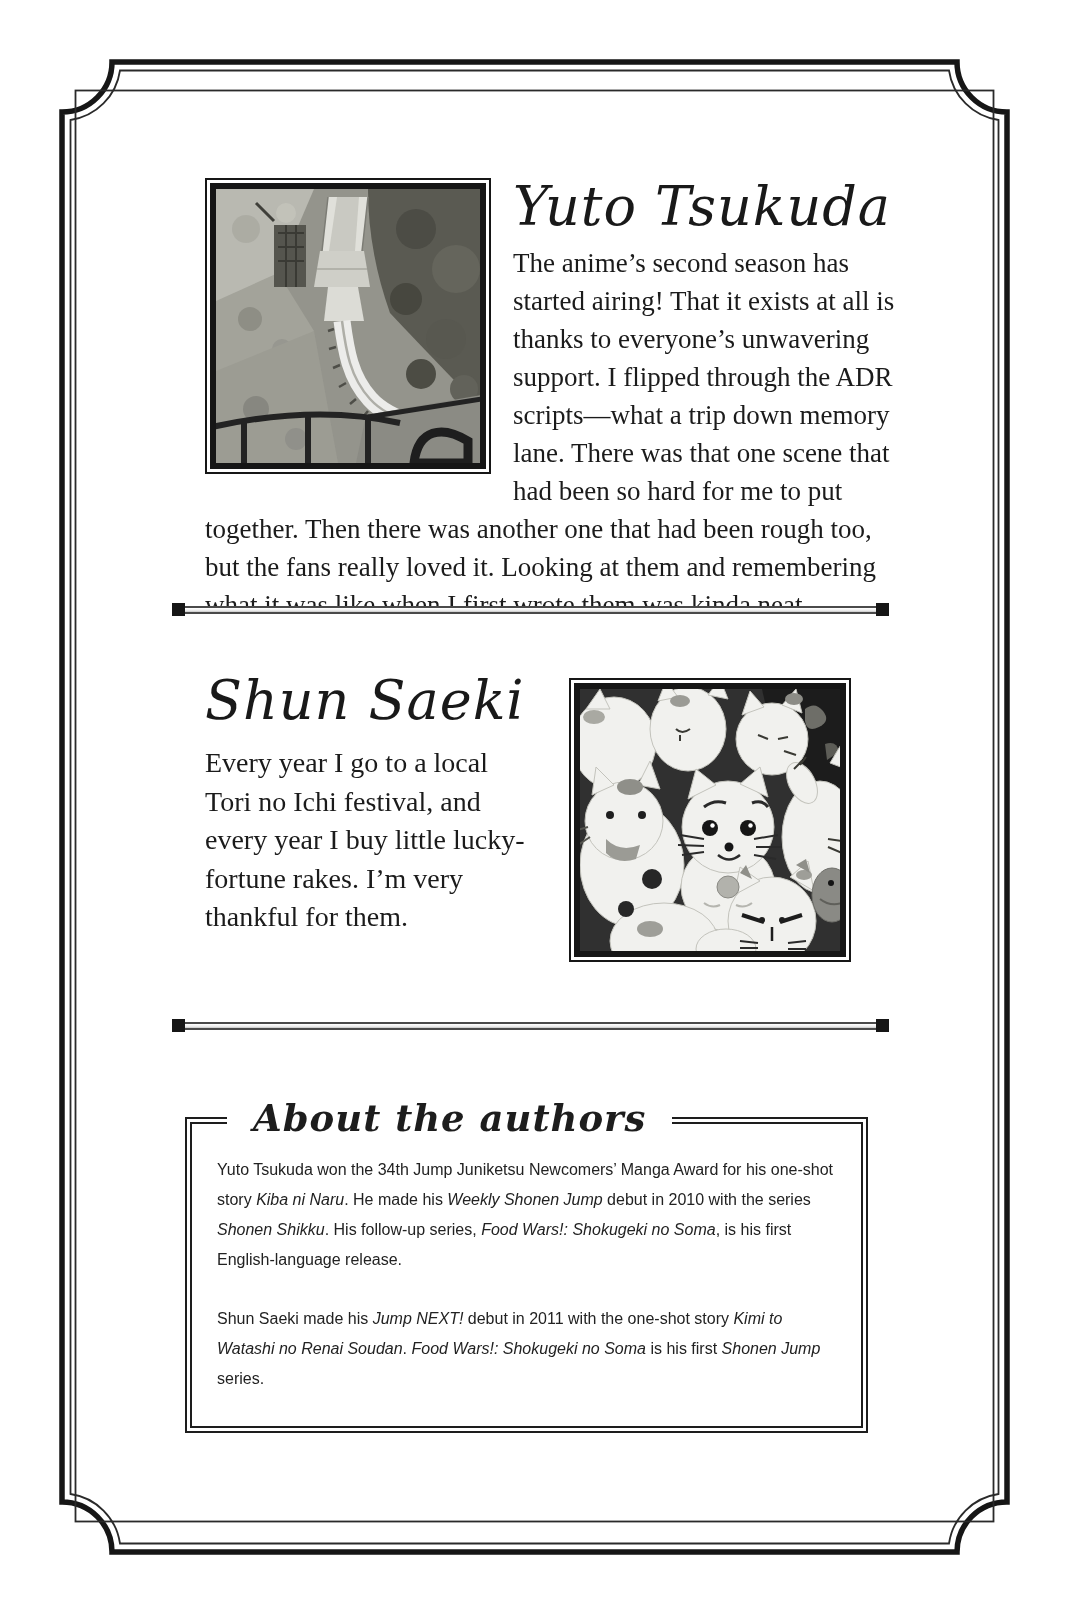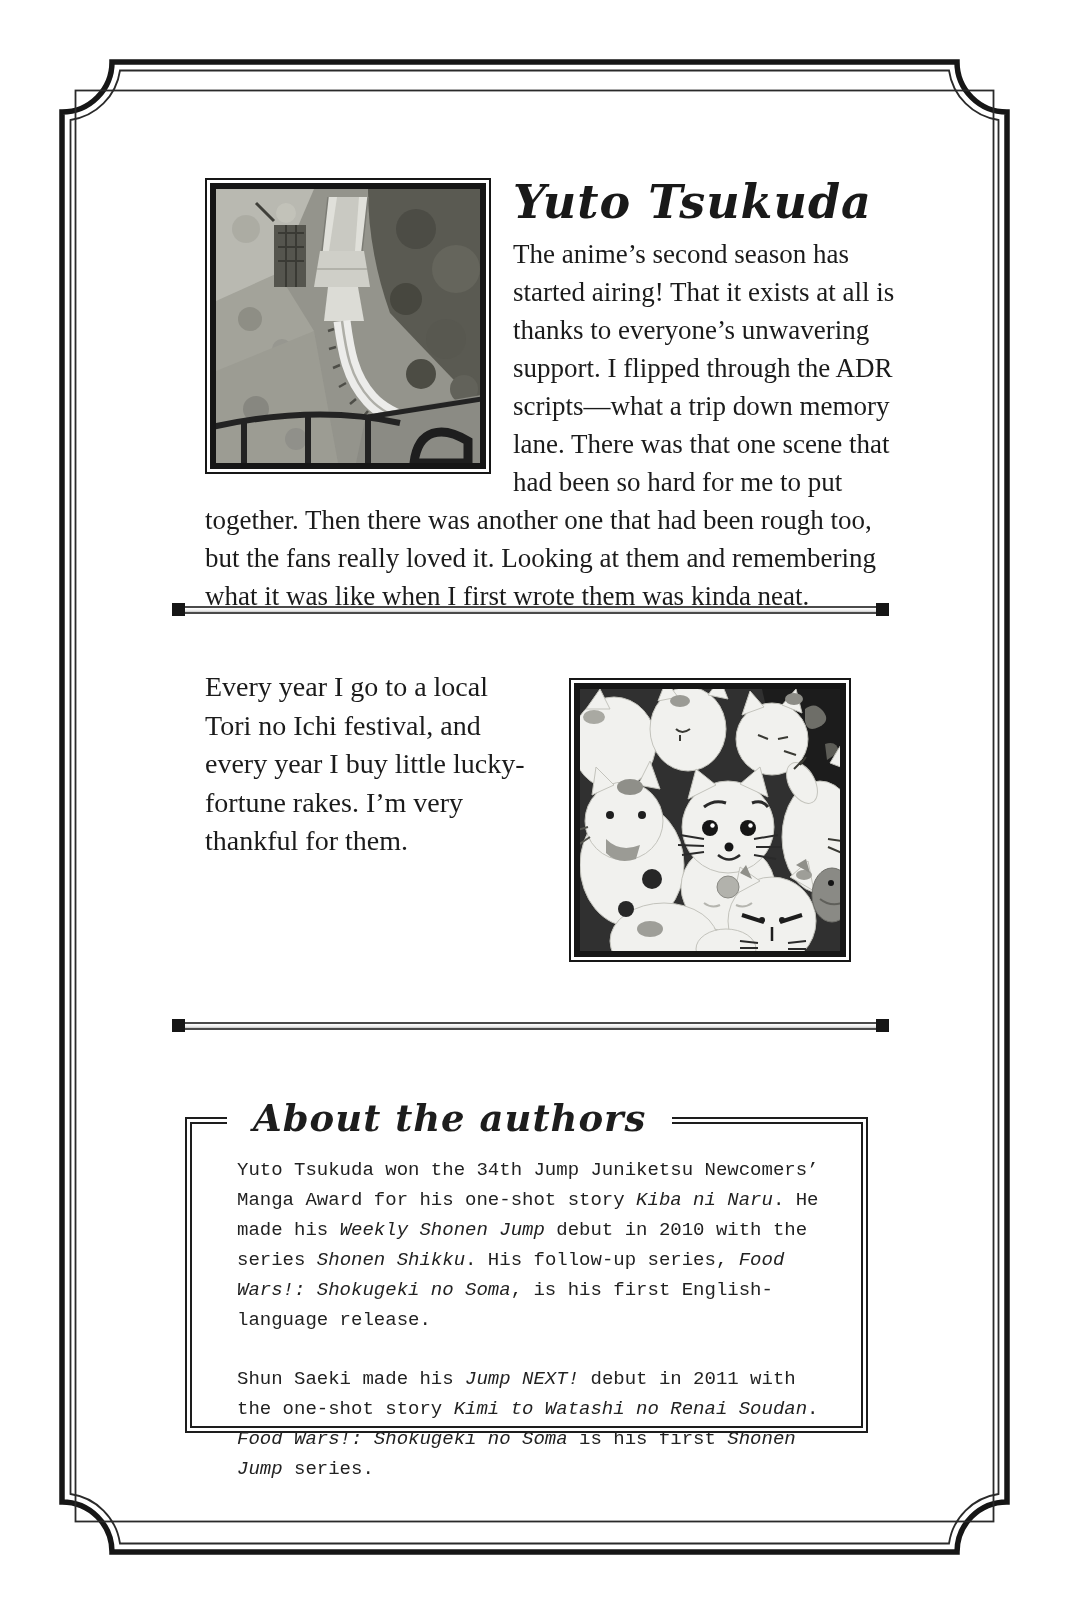--- a/index.html
+++ b/index.html
@@ -17,22 +17,22 @@
   .photo-frame {
     border:2px solid #161616; padding:3px; background:#fff; box-sizing:border-box;
   }
   .photo-inner { border:6px solid #161616; display:block; line-height:0; }
   .photo-inner svg { display:block; }
 
   .photo-tsukuda { float:left; width:286px; height:296px; margin:2px 22px 14px 0; }
   .photo-saeki   { float:right; width:282px; height:284px; margin:10px 0 0 30px; }
 
   .script-name {
-    font-family:"DejaVu Serif", serif; font-style:italic; font-weight:bold;
-    font-size:46px; line-height:1.15; color:#191919; letter-spacing:1px;
+    font-family:"DejaVu Serif", serif; font-style:italic; font-weight:normal;
+    font-size:54px; line-height:1.15; color:#191919; letter-spacing:1px;
     margin:0 0 6px 0;
   }
   .section-2 .script-name { margin:2px 0 12px 0; }
 
   .bio-1 { font-size:27px; line-height:38px; text-align:left; }
   .bio-2 { font-size:28px; line-height:38.5px; }
 
   
   .divider { position:absolute; left:172px; width:717px; height:13px; display:flex; align-items:center; }
   .divider-1 { top:603px; }
@@ -40,36 +40,36 @@
   .divider .end-square { width:13px; height:13px; background:#161616; flex:0 0 auto; }
   .divider .bar {
     flex:1 1 auto; height:4px; margin:0;
     background:linear-gradient(180deg,#ffffff 0%,#ededed 60%,#c6c6c6 100%);
     border-top:2px solid #4a4a4a; border-bottom:2px solid #4a4a4a;
   }
 
   
   .about-box {
     position:absolute; left:185px; top:1117px; width:683px; height:316px;
-    border:2px solid #1d1d1d; box-sizing:border-box; background:#fff;padding-left:20px;
+    border:2px solid #1d1d1d; box-sizing:border-box; background:#fff;
   }
   .about-box::before {
     content:""; position:absolute; left:3px; top:3px; right:3px; bottom:3px;
     border:2px solid #1d1d1d; pointer-events:none;
   }
   .about-title {
     position:absolute; top:-26px; left:40px; background:#ffffff; padding:0 26px;
     font-family:"DejaVu Serif", serif; font-style:italic; font-weight:bold;
     font-size:37px; line-height:50px; color:#1d1d1d; letter-spacing:1px;
     white-space:nowrap; z-index:2;
   }
   .about-body {
     position:relative; padding:36px 28px 0 30px;
-    font-family:Liberation Mono, monospace;
-    font-size:19px; line-height:30px; color:#222222;
+    font-family:Liberation Sans, sans-serif;
+    font-size:16px; line-height:30px; color:#222222;
   }
   .about-body p { margin:0; }
   .about-body p + p { margin-top:29px; }
   .about-body i { font-style:italic; }
 </style>
 </head>
 <body>
 
 <div class="page">
 
@@ -223,20 +223,21 @@
           <path d="M160 252 l18 2 M160 259 l18 0 M208 254 l18 -2 M208 260 l18 0" stroke="#2a2a2a" stroke-width="2" fill="none"></path>
 
           <path d="M214 80 l8 -8 M220 76 l6 -8 M248 150 l14 2 M248 158 l14 6" stroke="#3a3a34" stroke-width="2" fill="none"></path>
 
           <ellipse cx="252" cy="206" rx="20" ry="27" fill="#8a8a85" stroke="#6f6f6a" stroke-width="1"></ellipse>
           <circle cx="251" cy="194" r="3" fill="#141414"></circle>
           <path d="M240 210 q10 8 22 4" fill="none" stroke="#5f5f5a" stroke-width="2"></path>
         </svg>
       </span>
     </div>
+    <h1 class="script-name">Shun Saeki</h1>
     <div class="bio-2">Every year I go to a local Tori no Ichi festival, and every year I buy little lucky-fortune rakes. I’m very thankful for them.</div>
   </div>
 
   <div class="divider divider-2">
     <span class="end-square"></span>
     <span class="bar"></span>
     <span class="end-square"></span>
   </div>
 
   <div class="about-box">

